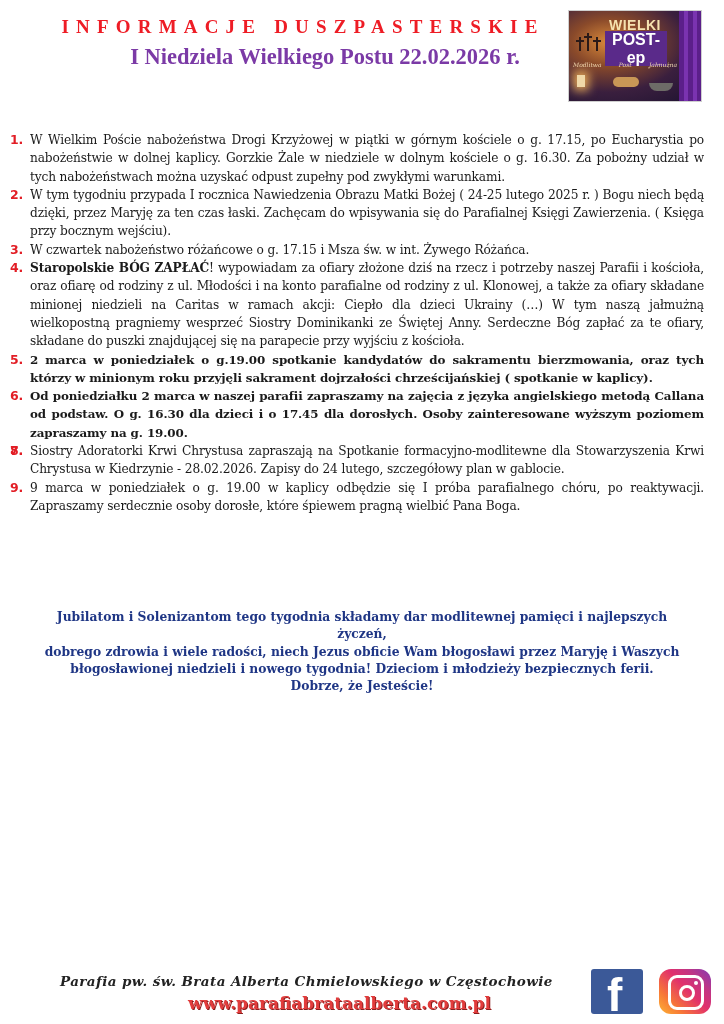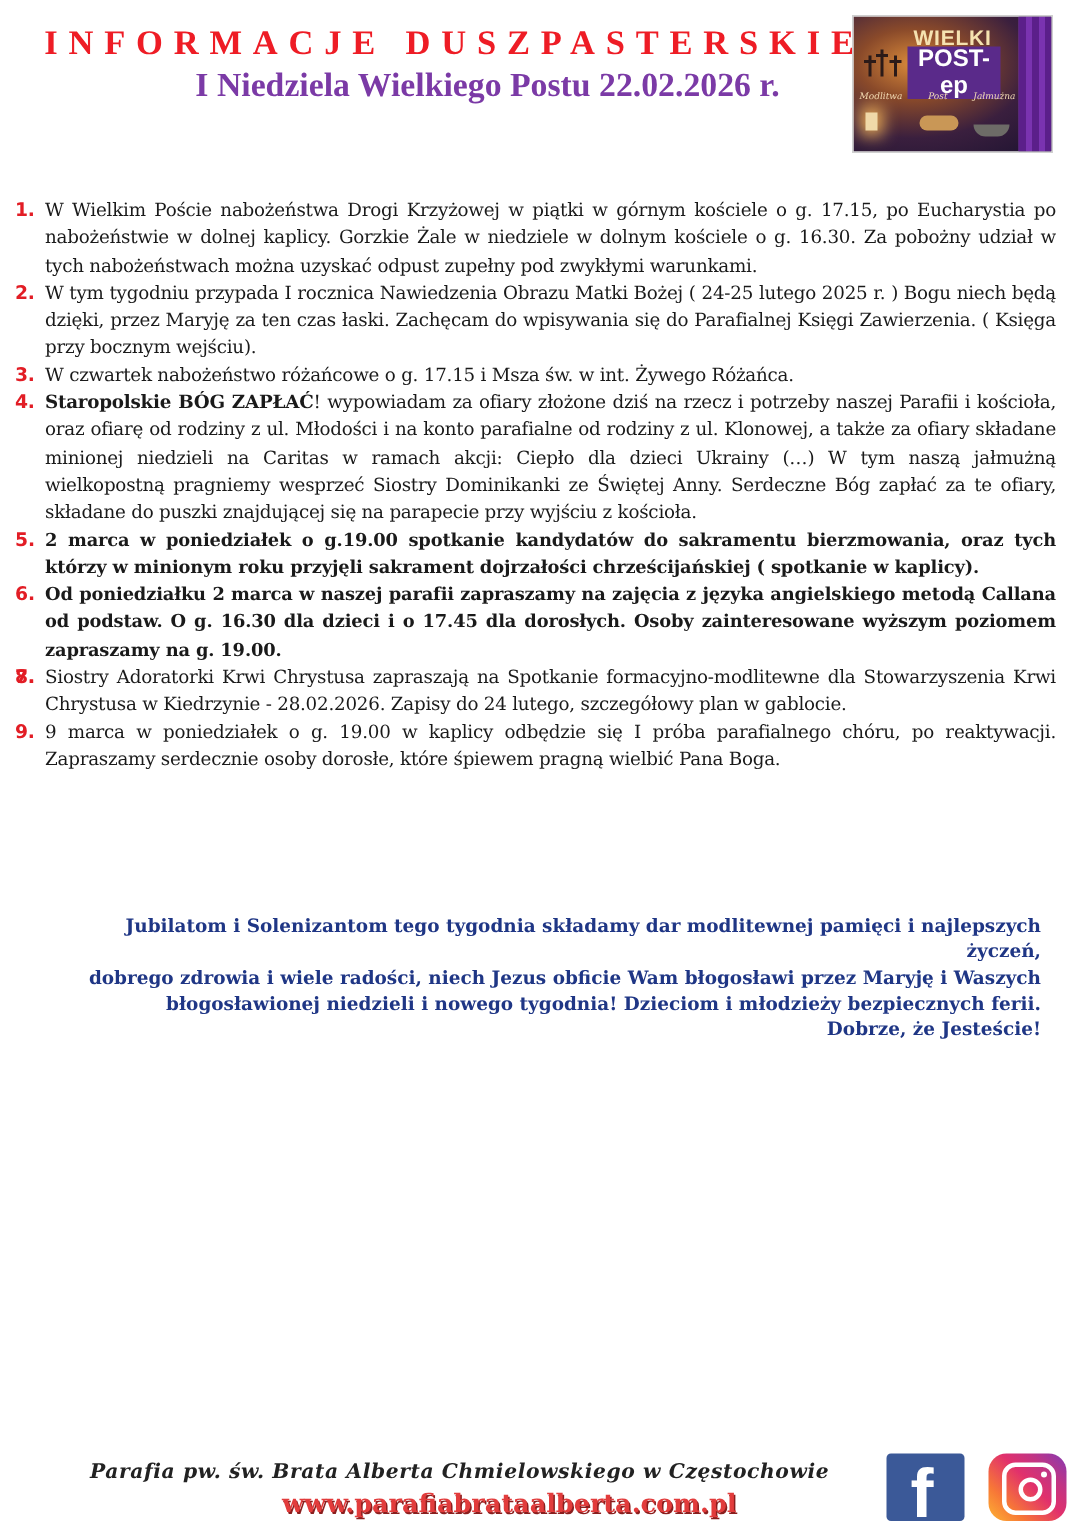--- a/index.html
+++ b/index.html
@@ -5,21 +5,21 @@
     html, body { margin: 0; padding: 0; background: #ffffff; }
     body {
       width: 724px; height: 1024px; position: relative; overflow: hidden;
       font-family: "DejaVu Serif", "Liberation Serif", serif;
       color: #1a1a1a;
     }
     .header-title {
       position: absolute; left: 18px; top: 16px; width: 570px;
       text-align: center;
       font-family: "Liberation Serif", serif; font-weight: bold;
-      font-size: 23px; letter-spacing: 7.2px; color: #ee1c25;
+      font-size: 19px; letter-spacing: 7.2px; color: #ee1c25;
       white-space: nowrap;
     }
     .header-subtitle {
       position: absolute; left: 60px; top: 44px; width: 530px;
       text-align: center;
       font-family: "Liberation Serif", serif; font-weight: bold;
       font-size: 22.5px; color: #7b3aa6; white-space: nowrap;
     }
     .banner {
       position: absolute; left: 568px; top: 10px; width: 132px; height: 90px;
@@ -73,21 +73,21 @@
     .list .num {
       position: absolute; left: 0; top: 0; color: #e21d25; font-weight: bold;
       font-family: "DejaVu Sans", sans-serif; font-size: 12.5px;
     }
     .list .b { font-weight: bold; margin-top: 32px; }
     .list li.tight { letter-spacing: -0.15px; }
     .list li.bold-item { font-weight: bold; font-size: 11.9px; letter-spacing: -0.1px; }
 
     .greeting {
       position: absolute; left: 30px; top: 608px; width: 664px;
-      text-align: right; color: #1f3685; font-weight: bold;
+      text-align: center; color: #1f3685; font-weight: bold;
       font-family: "DejaVu Serif", serif; font-size: 12.3px; line-height: 17.3px;
     }
 
     .footer-parish {
       position: absolute; left: 60px; top: 973px; width: 530px;
       font-family: "DejaVu Serif", serif; font-style: italic; font-weight: bold;
       font-size: 13.5px; letter-spacing: 0.4px; color: #222222; white-space: nowrap;
     }
     .footer-url {
       position: absolute; left: 188px; top: 993px; width: 360px;

